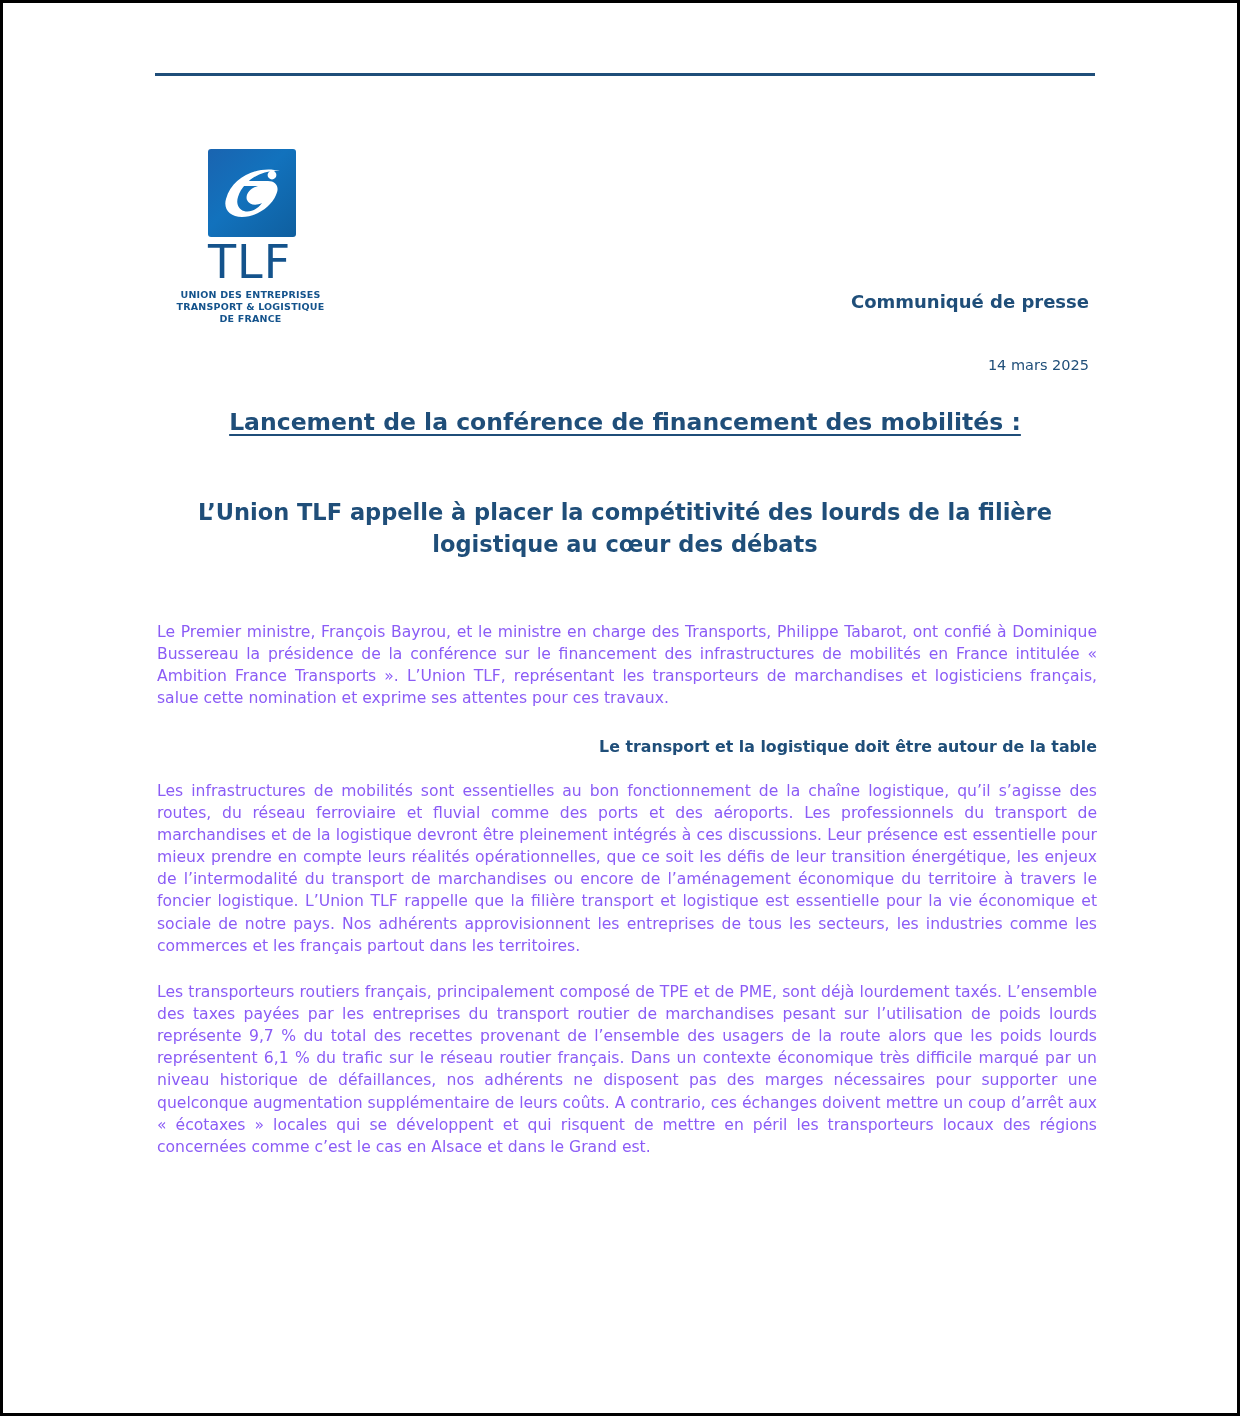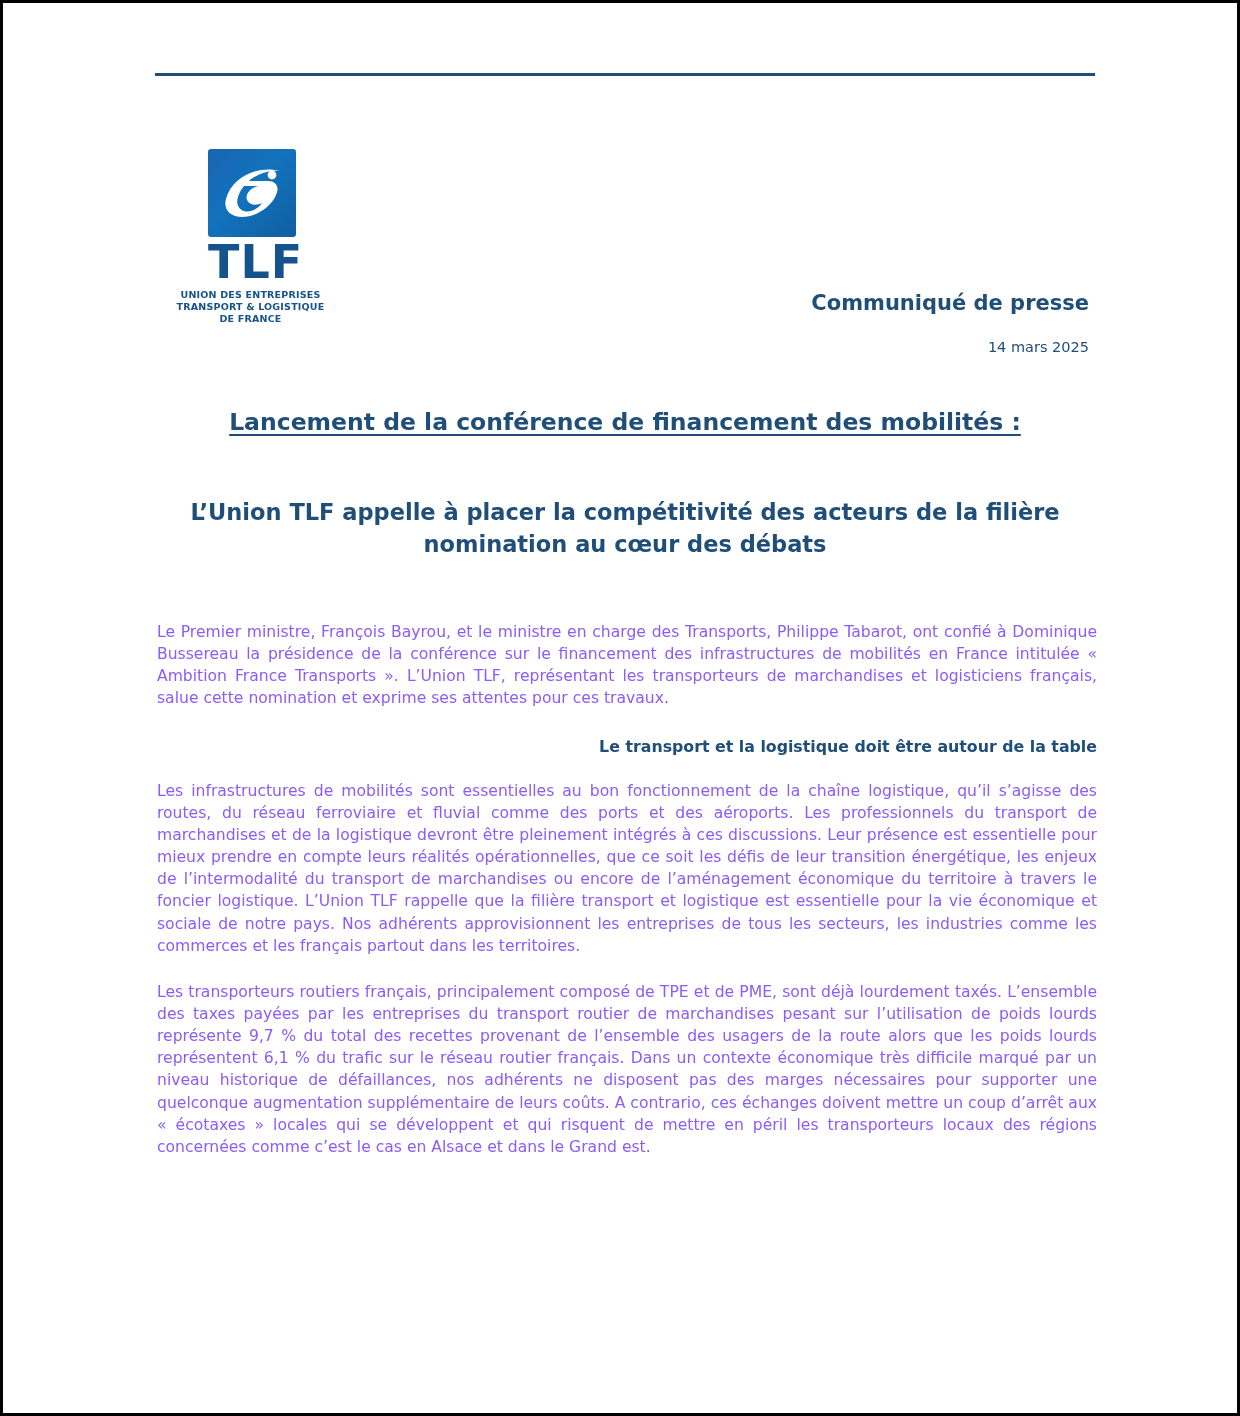--- a/index.html
+++ b/index.html
@@ -50,21 +50,21 @@
   .logo-mark .swoosh {
     position: absolute;
     left: 8px; top: 10px;
     width: 72px; height: 68px;
   }
   .logo-tlf {
     margin-left: 50px;
     margin-top: 2px;
     font-family: "DejaVu Sans", sans-serif;
     font-size: 46px;
-    font-weight: bold;
+    font-weight: normal;
     color: #14538c;
     letter-spacing: 1px;
     line-height: 1;
   }
   .logo-sub {
     margin-top: 4px;
     text-align: center;
     font-family: "DejaVu Sans", sans-serif;
     font-size: 9.5px;
     font-weight: bold;
@@ -72,30 +72,30 @@
     line-height: 1.25;
     letter-spacing: 0.2px;
     width: 185px;
   }
 
   
   .press-label {
     position: absolute;
     right: 148px;
     top: 288px;
-    font-size: 21px;
+    font-size: 18px;
     font-weight: bold;
     color: #1f4e79;
     text-align: right;
     white-space: nowrap;
   }
   .press-date {
     position: absolute;
     right: 148px;
-    top: 336px;
+    top: 354px;
     font-size: 14.5px;
     color: #1f4e79;
     text-align: right;
     white-space: nowrap;
   }
 
   
   .title-1 {
     position: absolute;
     left: 152px;
@@ -166,21 +166,21 @@
         <div>UNION DES ENTREPRISES</div>
         <div>TRANSPORT &amp; LOGISTIQUE</div>
         <div>DE FRANCE</div>
       </div>
     </div>
 
     <div class="press-label">Communiqué de presse</div>
     <div class="press-date">14 mars 2025</div>
 
     <div class="title-1">Lancement de la conférence de financement des mobilités :</div>
-    <div class="title-2">L’Union TLF appelle à placer la compétitivité des acteurs de la filière nomination au cœur des débats</div>
+    <div class="title-2">L’Union TLF appelle à placer la compétitivité des lourds de la filière logistique au cœur des débats</div>
 
     <div class="body-wrap">
       <p class="para">Le Premier ministre, François Bayrou, et le ministre en charge des Transports, Philippe Tabarot, ont confié à Dominique Bussereau la présidence de la conférence sur le financement des infrastructures de mobilités en France intitulée « Ambition France Transports ». L’Union TLF, représentant les transporteurs de marchandises et logisticiens français, salue cette nomination et exprime ses attentes pour ces travaux.</p>
       <h3 class="sub">Le transport et la logistique doit être autour de la table</h3>
       <p class="para tight">Les infrastructures de mobilités sont essentielles au bon fonctionnement de la chaîne logistique, qu’il s’agisse des routes, du réseau ferroviaire et fluvial comme des ports et des aéroports. Les professionnels du transport de marchandises et de la logistique devront être pleinement intégrés à ces discussions. Leur présence est essentielle pour mieux prendre en compte leurs réalités opérationnelles, que ce soit les défis de leur transition énergétique, les enjeux de l’intermodalité du transport de marchandises ou encore de l’aménagement économique du territoire à travers le foncier logistique. L’Union TLF rappelle que la filière transport et logistique est essentielle pour la vie économique et sociale de notre pays. Nos adhérents approvisionnent les entreprises de tous les secteurs, les industries comme les commerces et les français partout dans les territoires.</p>
       <p class="para">Les transporteurs routiers français, principalement composé de TPE et de PME, sont déjà lourdement taxés. L’ensemble des taxes payées par les entreprises du transport routier de marchandises pesant sur l’utilisation de poids lourds représente 9,7 % du total des recettes provenant de l’ensemble des usagers de la route alors que les poids lourds représentent 6,1 % du trafic sur le réseau routier français. Dans un contexte économique très difficile marqué par un niveau historique de défaillances, nos adhérents ne disposent pas des marges nécessaires pour supporter une quelconque augmentation supplémentaire de leurs coûts. A contrario, ces échanges doivent mettre un coup d’arrêt aux « écotaxes » locales qui se développent et qui risquent de mettre en péril les transporteurs locaux des régions concernées comme c’est le cas en Alsace et dans le Grand est.</p>
     </div>
 
   </div>
 </div>

